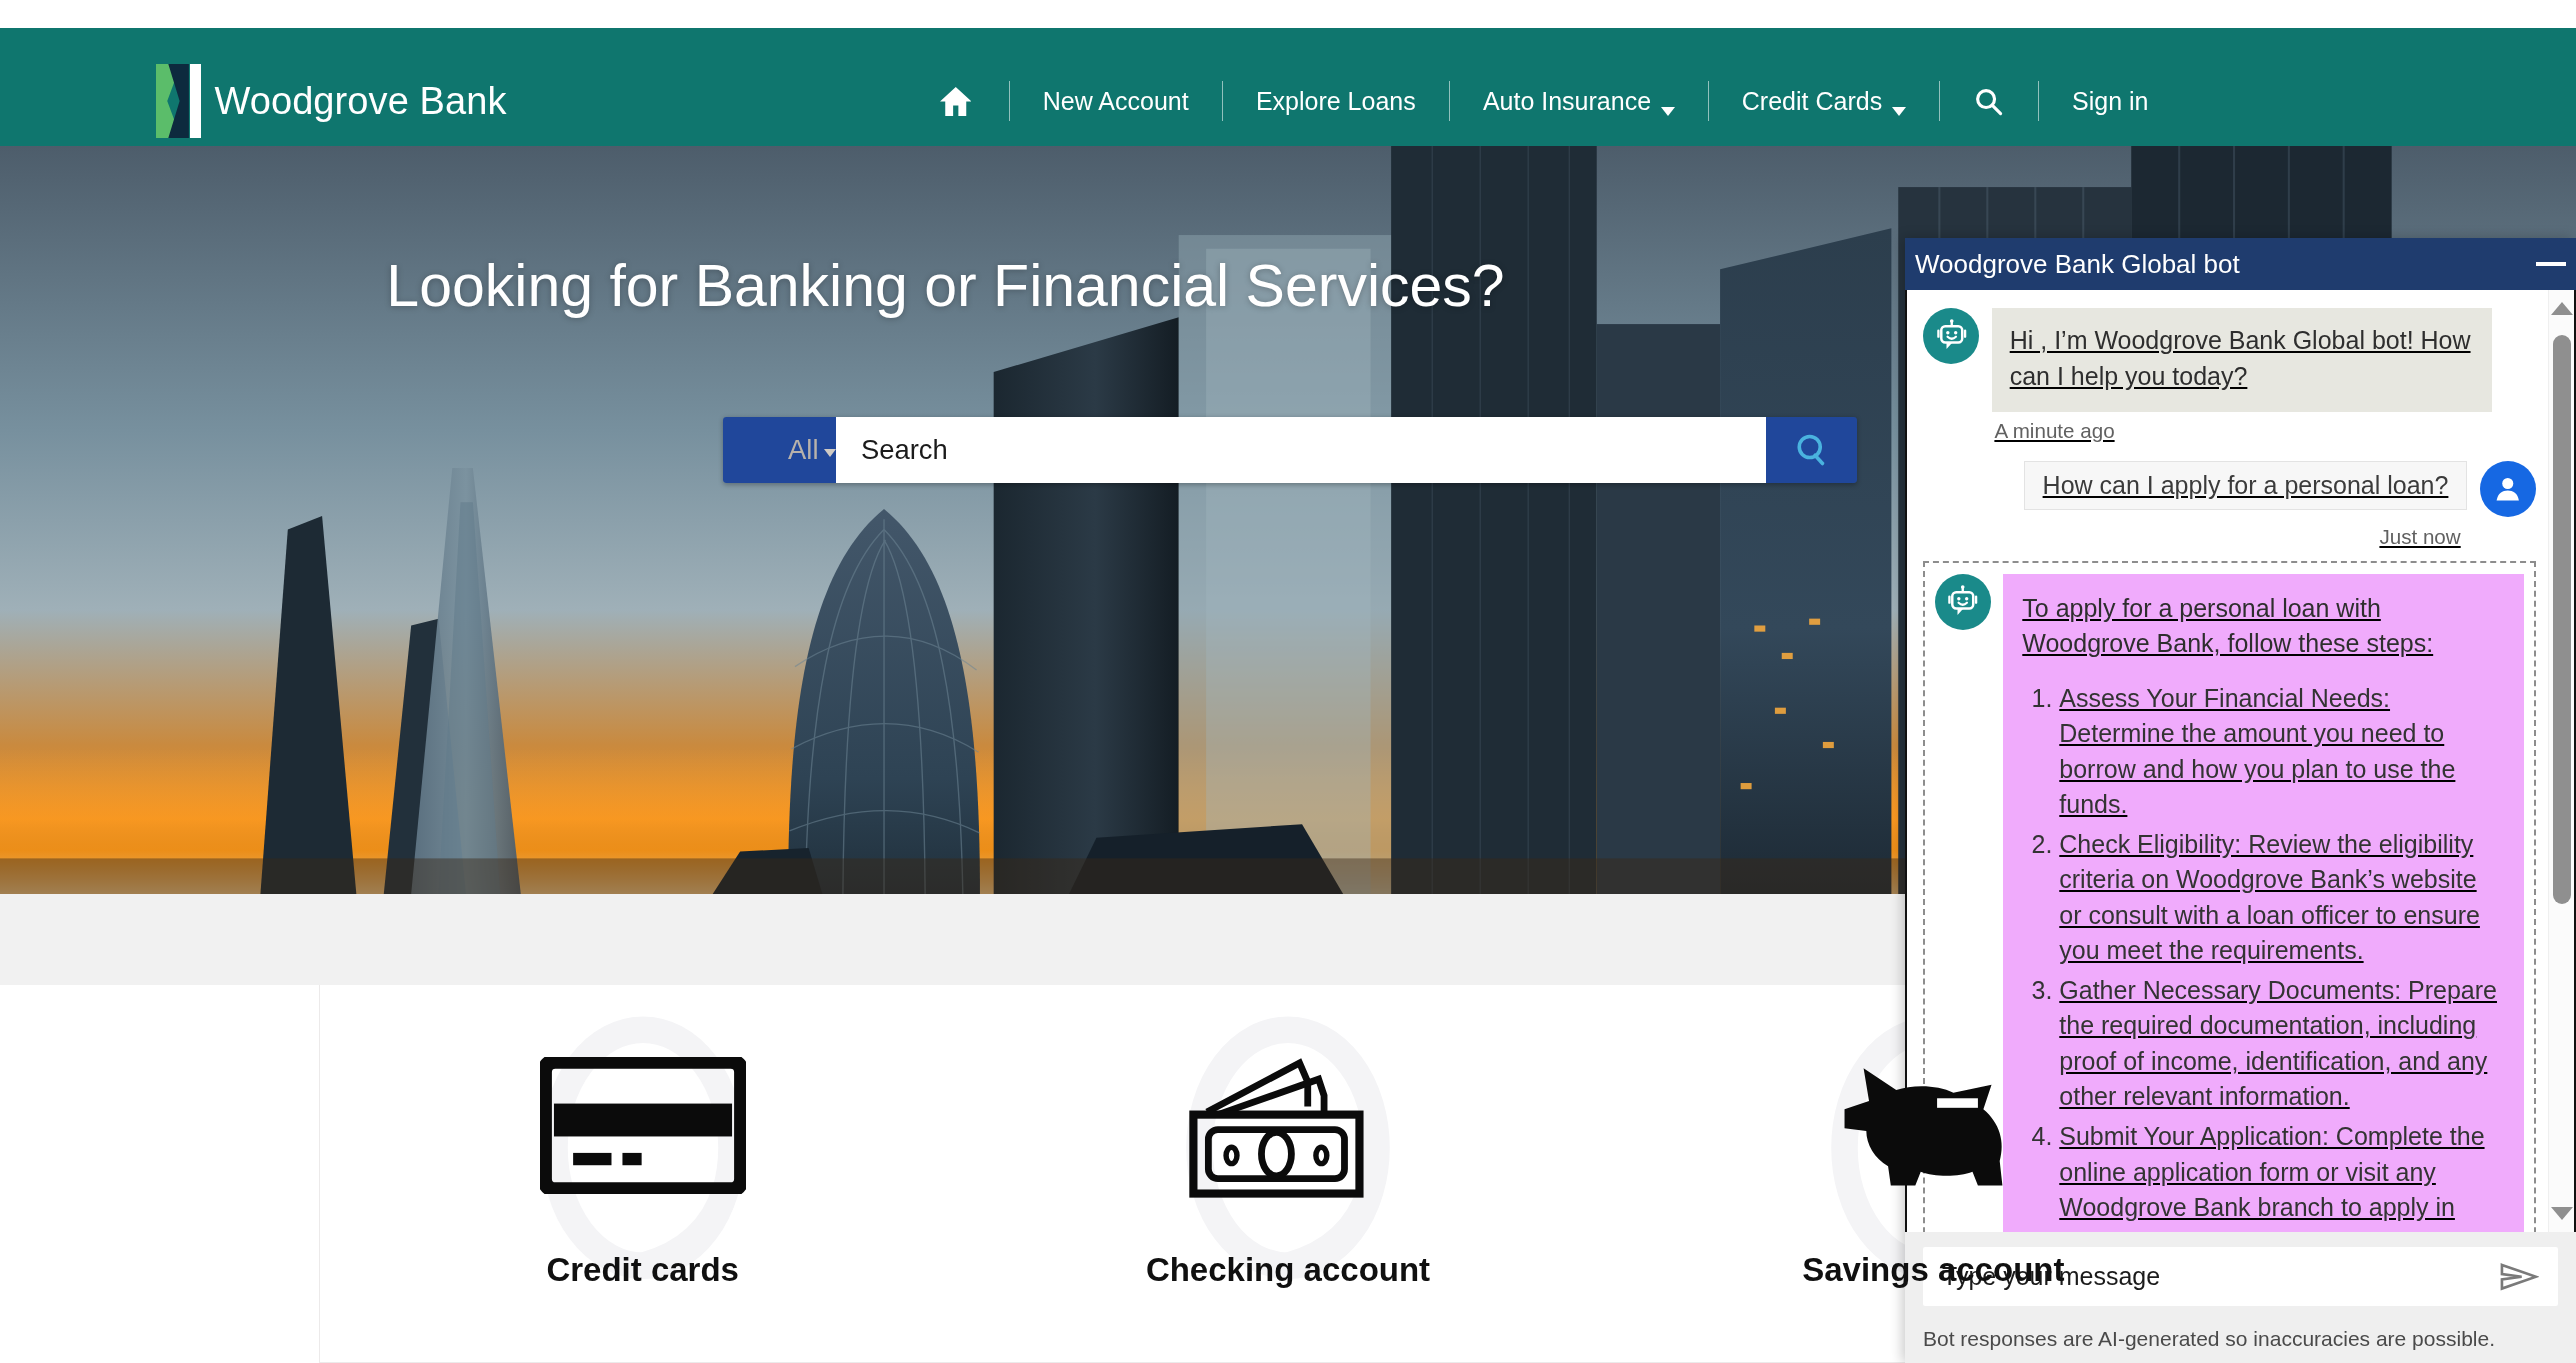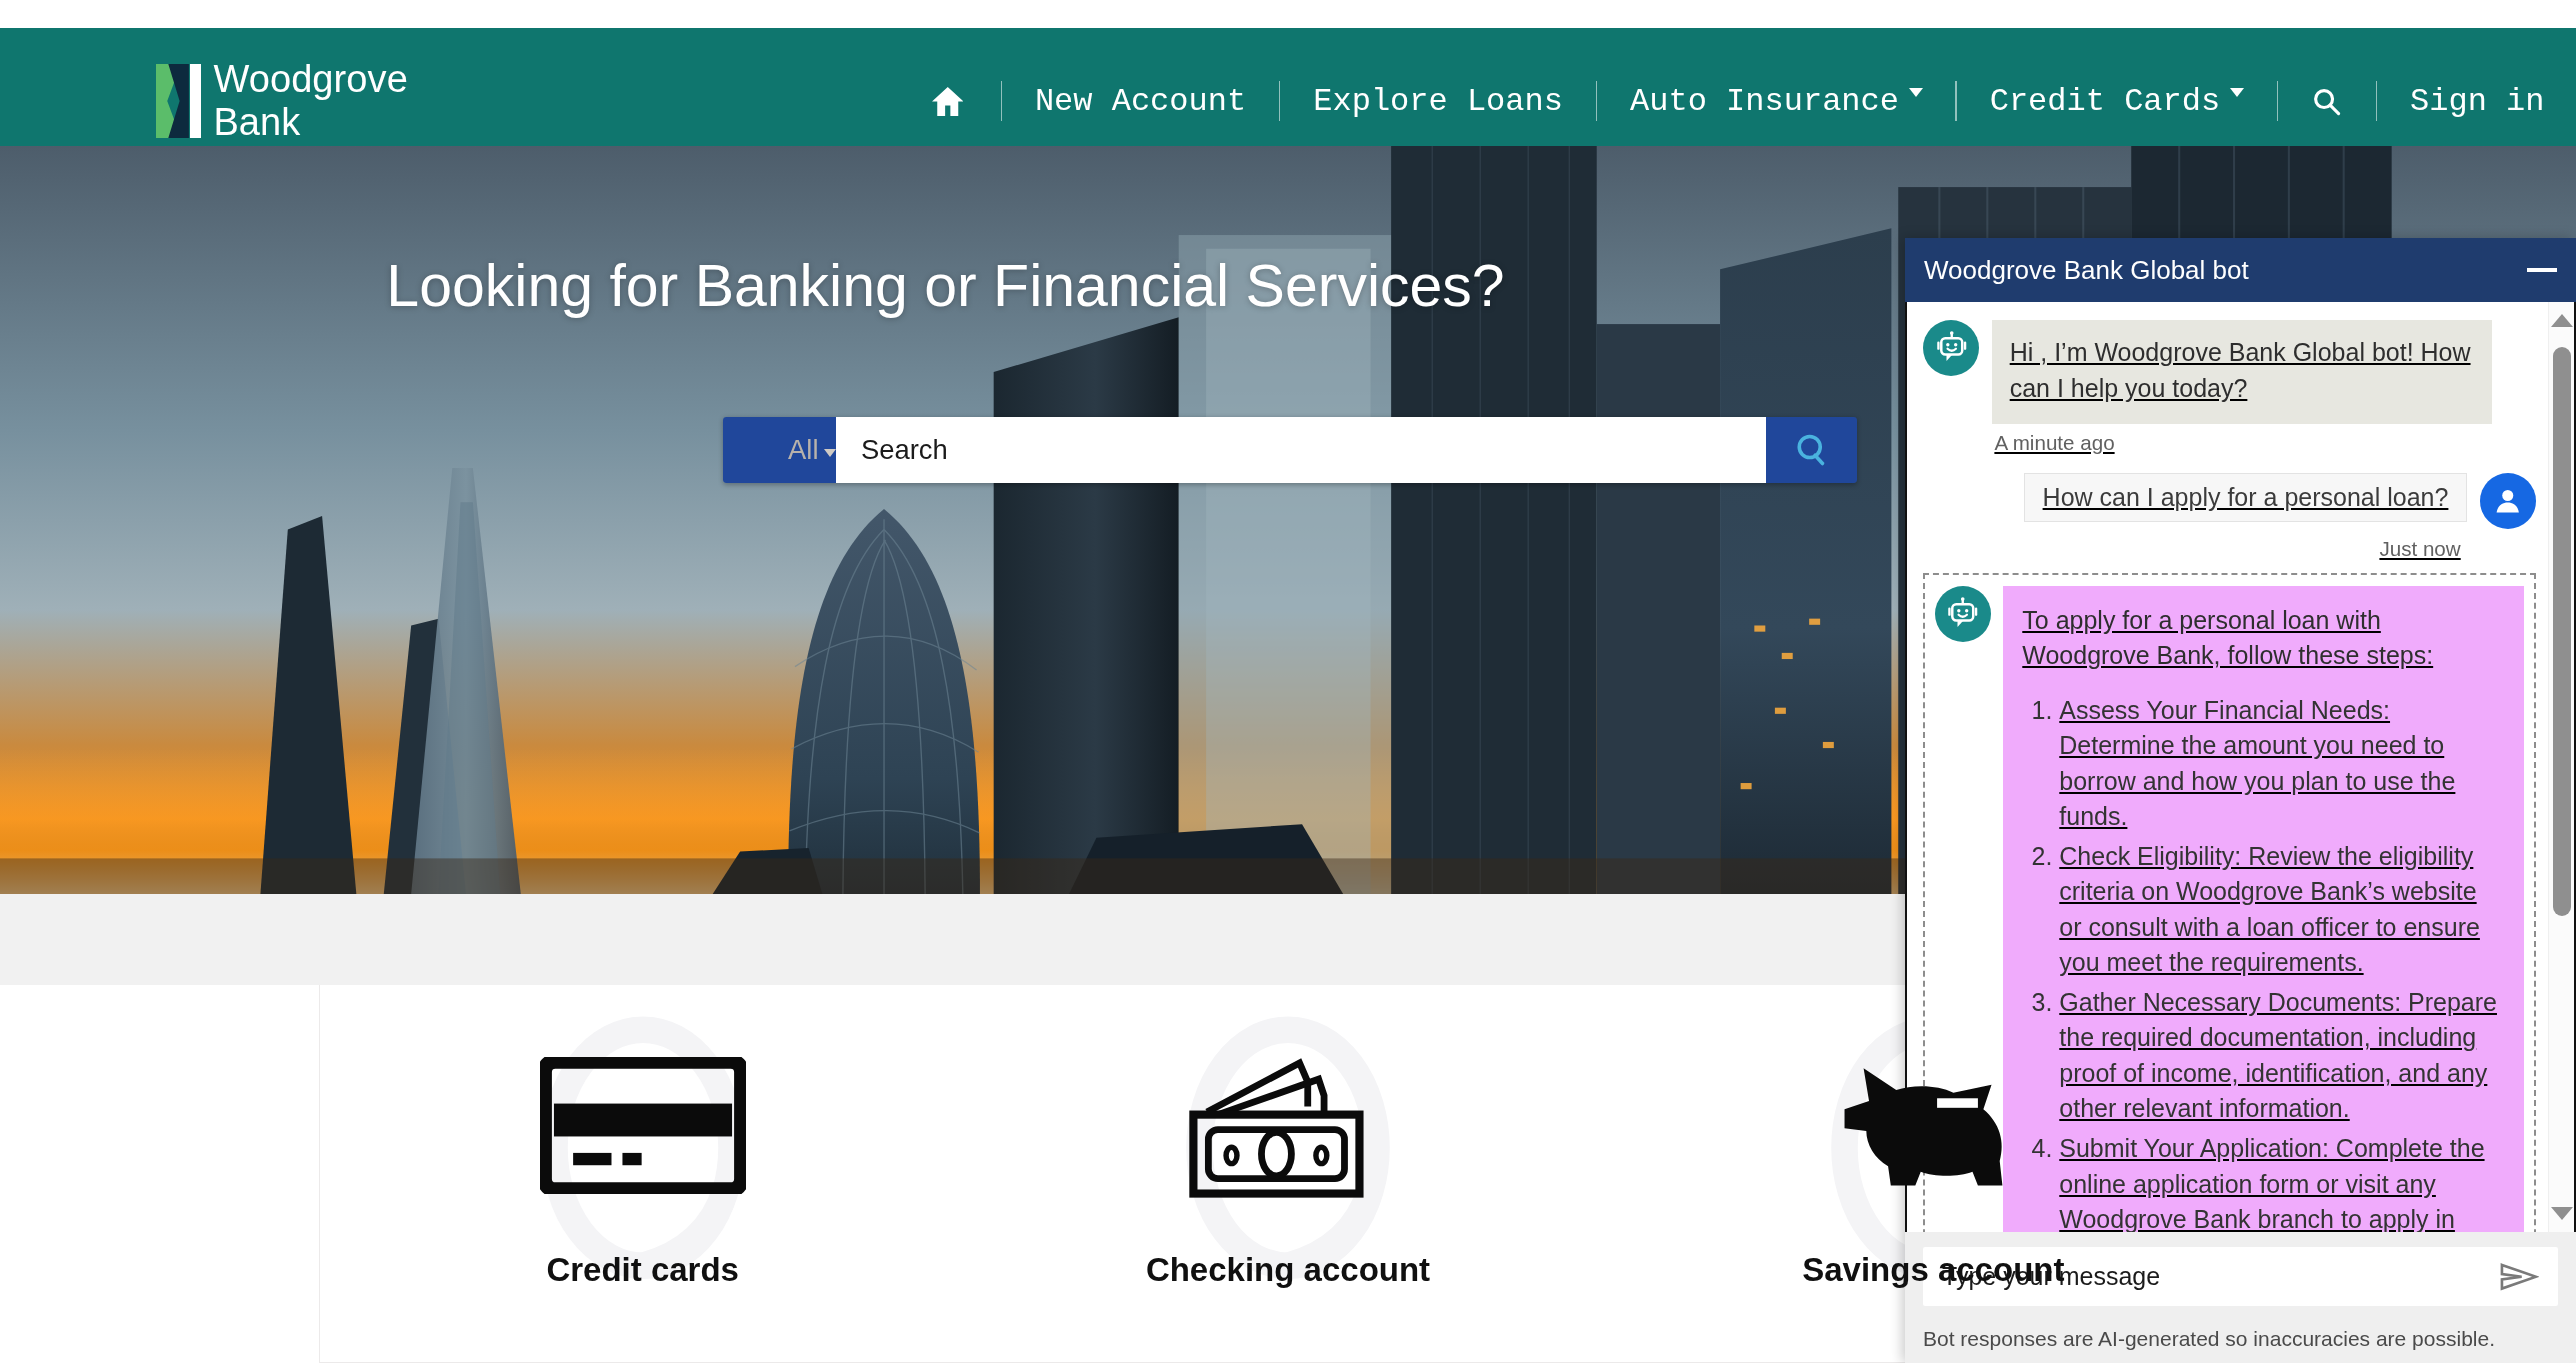--- a/index.html
+++ b/index.html
@@ -28,23 +28,23 @@
     position: absolute; left: 12.3px; top: 0; width: 20.6px; height: 74px;
     background: #0d2a3e;
     clip-path: polygon(0 0, 100% 0, 100% 100%, 0 100%, 55% 50%);
   }
   .logo-white { position: absolute; left: 34px; top: 0; width: 11px; height: 74px; background: #ffffff; }
   .brand-text { color: #ffffff; font-size: 38px; letter-spacing: 0.1px; margin-left: 16.4px; font-weight: 400; }
 
   .navlinks { display: flex; align-items: center; margin-left: 397px; }
   .nav-sep { width: 1.4px; height: 40px; background: rgba(255,255,255,0.55); margin: 0 1.4px; }
   .nav-item {
-    color: #ffffff; font-size: 32px; font-weight: 400;
+    color: #ffffff; font-size: 25px; font-weight: 400;
     padding: 0 31.5px; white-space: nowrap; cursor: pointer;
-    display: flex; align-items: flex-start; gap: 9.6px; font-family: Liberation Mono, monospace;
+    display: flex; align-items: flex-end; gap: 9.6px;
   }
   .home-item { padding: 0 36px; }
   .home-icon { display: block; }
   .caret { width: 0; height: 0; border-left: 7.5px solid transparent; border-right: 7.5px solid transparent; border-top: 9px solid #ffffff; display:inline-block; margin-top: 5.5px; }
   .search-nav { padding: 0 33px; }
 
   
   .hero {
     position: absolute; left: 0; top: 146px; width: 2576px; height: 748px;
     overflow: hidden;
@@ -86,22 +86,22 @@
   .card-icon { position: relative; z-index: 2; height: 171px; display: flex; align-items: center; justify-content: center; }
   .card-label { position: relative; z-index: 2; margin-top: 40px; font-size: 33px; font-weight: bold; color: #101010; }
 
   
   .chat {
     position: absolute; left: 1905px; top: 238px; width: 671px; height: 1125px;
     background: #ffffff; display: flex; flex-direction: column;
     box-shadow: -2.7px 0 12.3px rgba(0,0,0,0.22);
   }
   .chat-header {
-    height: 64px; background: #1f3c6e; display: flex; align-items: center;
-    justify-content: space-between; padding: 0 19px; flex: none;
+    height: 52px; background: #1f3c6e; display: flex; align-items: center;
+    justify-content: space-between; padding: 0 10px; flex: none;
   }
   .chat-title { color: #ffffff; font-size: 26px; font-weight: 400; }
   .chat-min { width: 30px; height: 4.1px; background: #ffffff; cursor: pointer; }
   .chat-body {
     flex: 1; position: relative; background: #ffffff;
     border: 2.1px solid #111111; border-top: none; border-bottom: none;
     display: flex; overflow: hidden; text-decoration: underline;
   }
   .msgs { flex: 1; padding: 18px 12.3px 0 16.4px; position: relative; overflow: hidden; }
 

